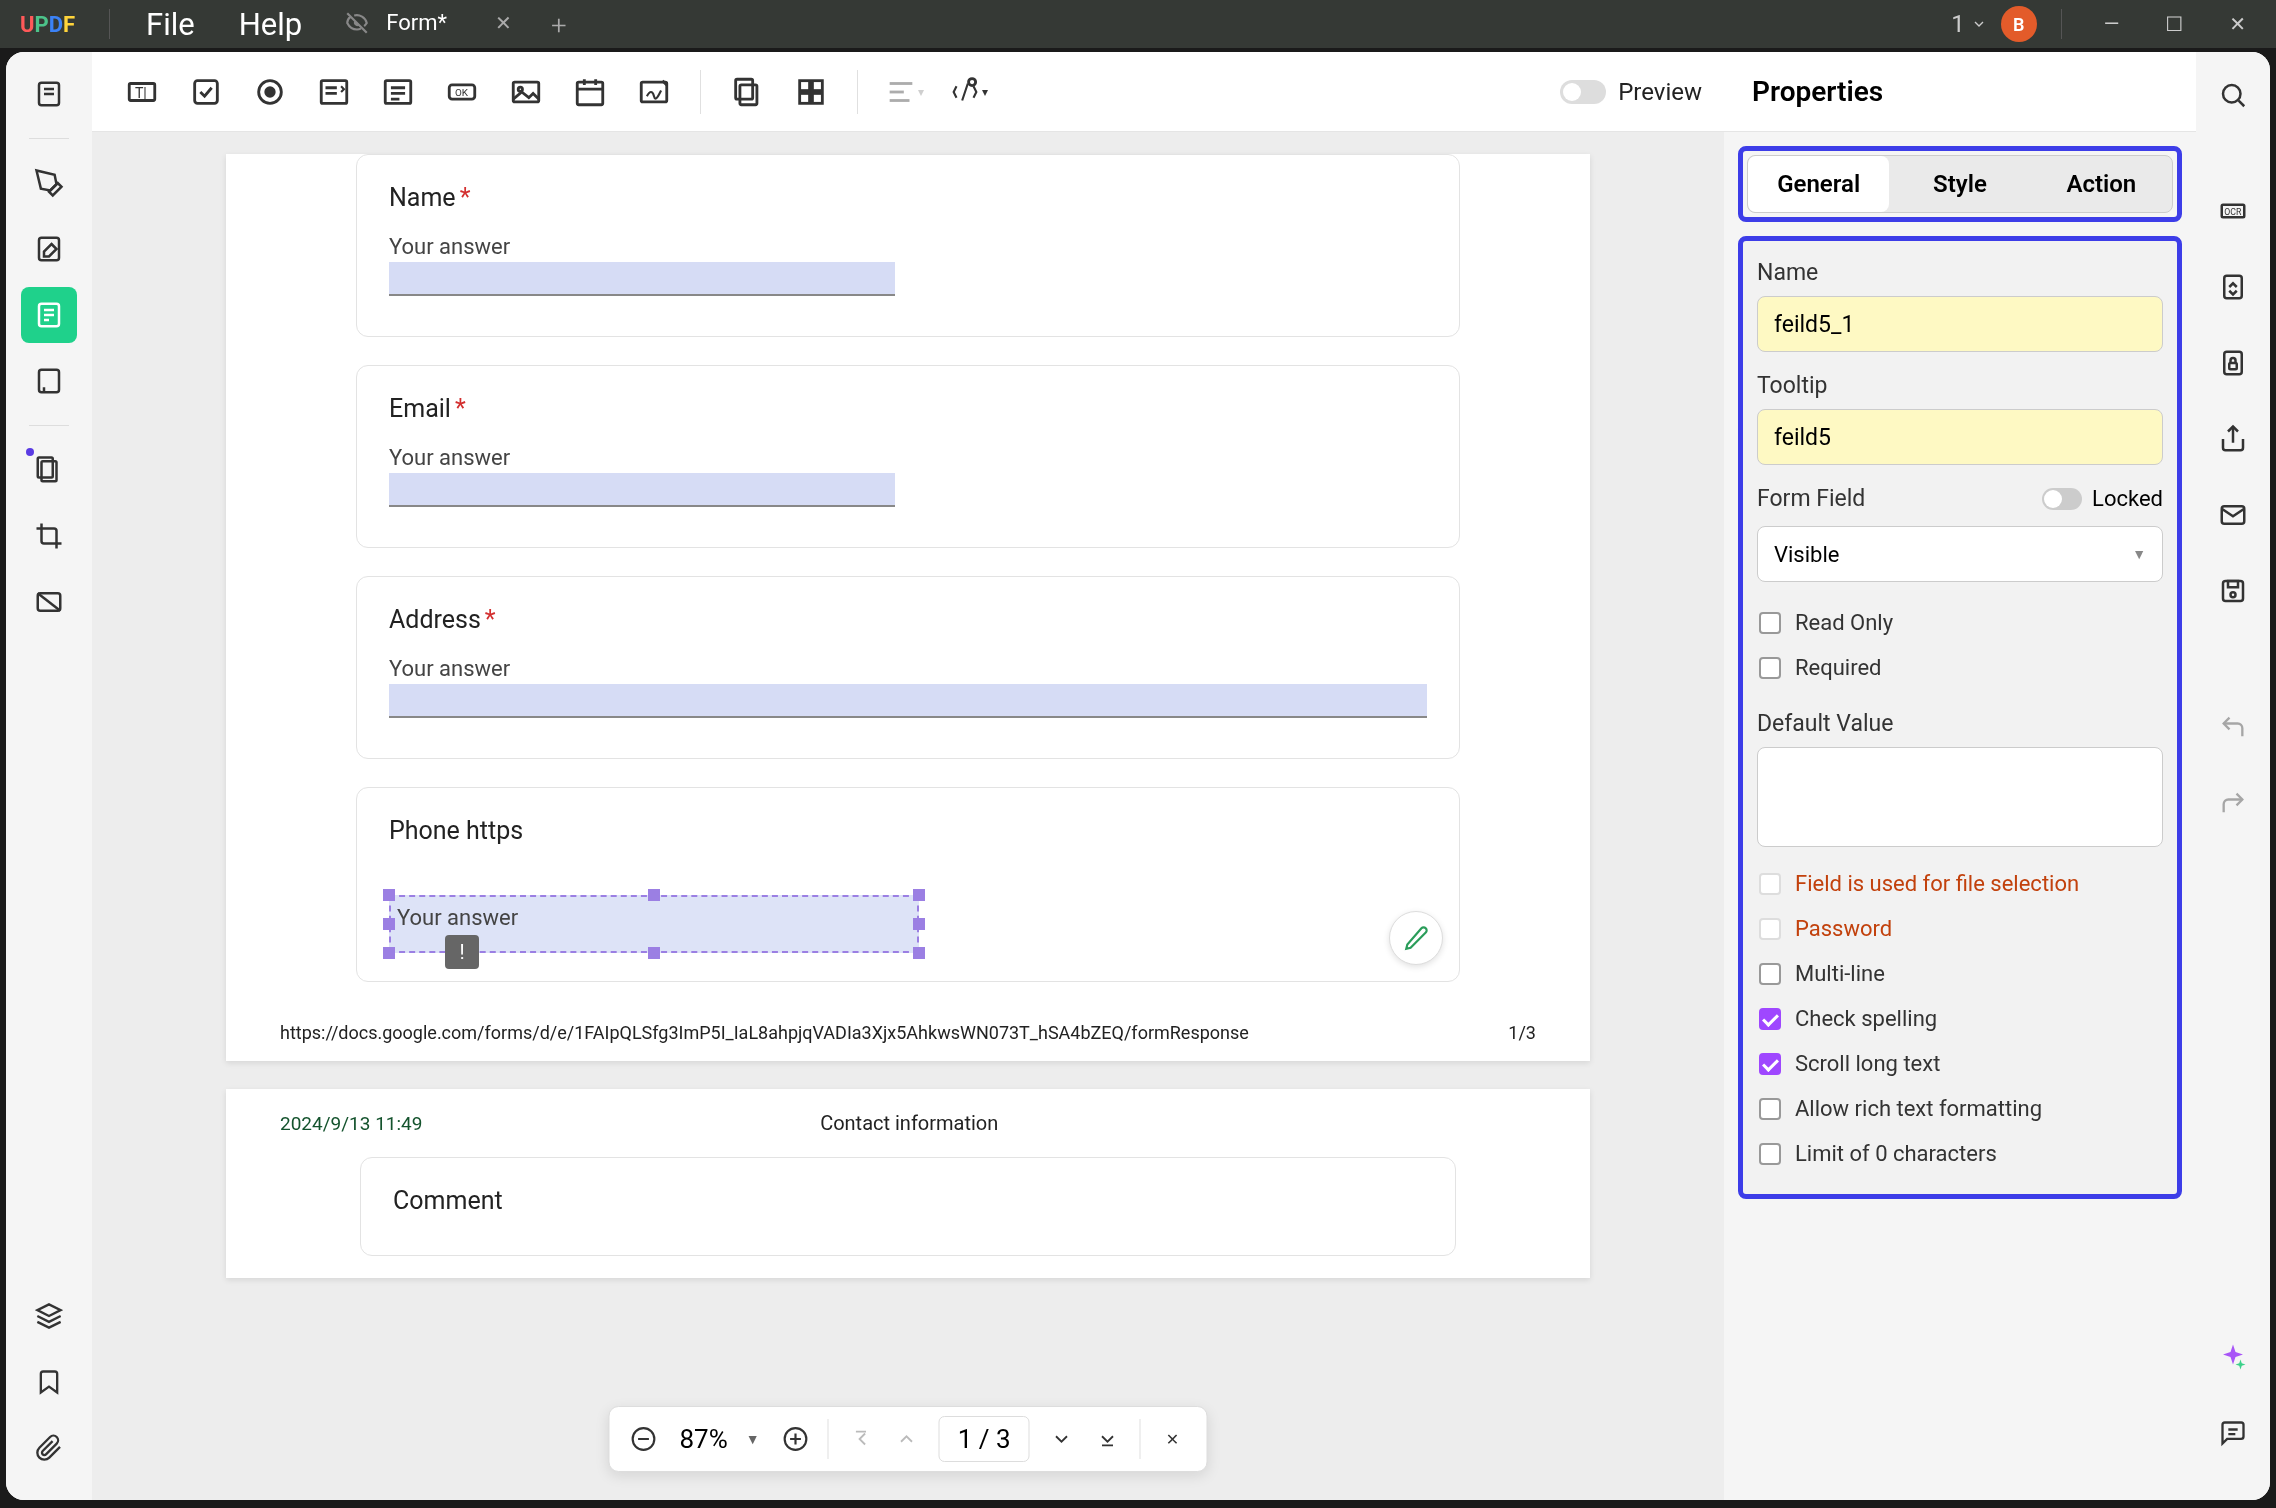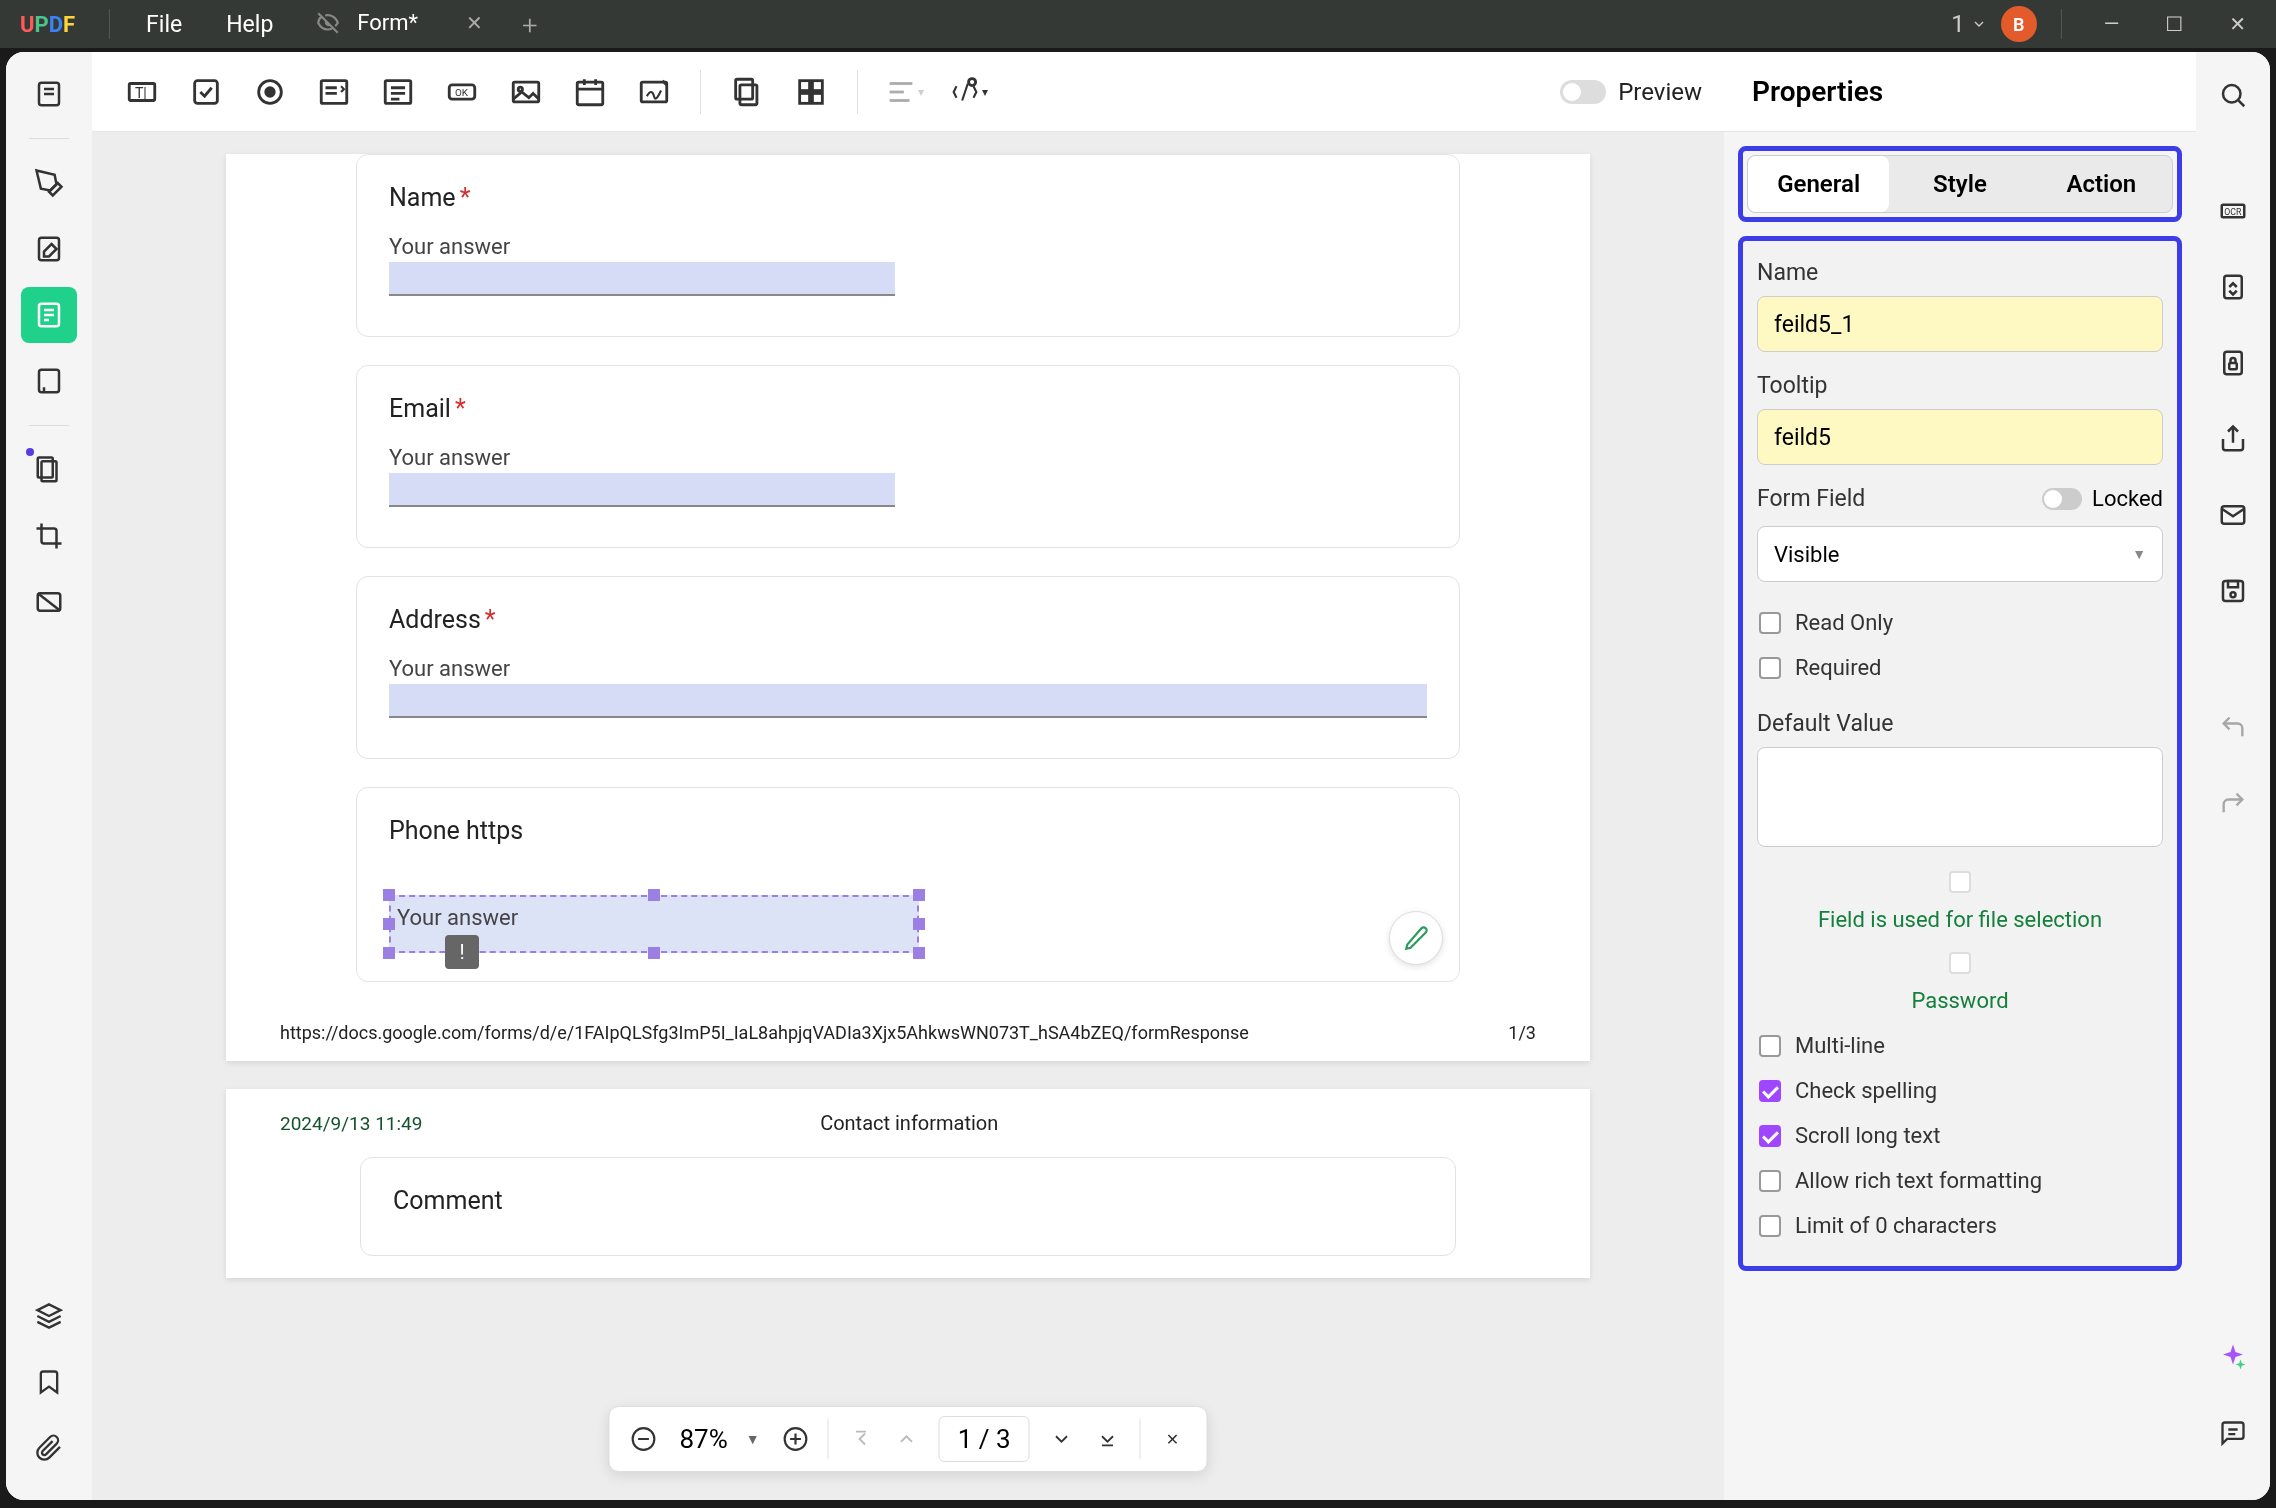--- a/index.html
+++ b/index.html
@@ -2,21 +2,21 @@
 <html><head>
 <meta charset="utf-8">
 <style>
   * { margin: 0; padding: 0; box-sizing: border-box; font-family: -apple-system, BlinkMacSystemFont, "Segoe UI", Roboto, sans-serif; }
   body { background: #1a1a1a; width: 2276px; height: 1508px; overflow: hidden; }
 
   .titlebar { height: 48px; background: #353935; display: flex; align-items: center; color: #fff; font-size: 22px; }
   .logo { padding: 0 20px; font-weight: 700; letter-spacing: 0; }
   .logo .u { color:#ff5959; } .logo .p { color:#4cc38a; } .logo .d { color:#3b82f6; } .logo .f { color:#ffd43b; }
   .titlebar .divider { width: 1px; height: 30px; background: #555; margin: 0 14px; }
-  .menu-item { padding: 0 22px; cursor: pointer; font-size: 23px; }
+  .menu-item { padding: 0 22px; cursor: pointer; font-size: 31px; }
   .tab { display:flex; align-items:center; height:48px; padding: 0 10px 0 20px; background:#353935; position:relative; border-bottom:3px solid transparent; }
   .tab.active::after { content:''; position:absolute; left:0; right:0; bottom:-2px; height:3px; background:#8a6; display:none; }
   .tab-icon { stroke:#888; margin-right:16px; }
   .tab-close { margin-left: 40px; color:#aaa; font-size:20px; padding:4px 8px; cursor:pointer; }
   .tab-add { padding: 0 16px; color:#aaa; font-size:26px; cursor:pointer; }
   .tbar-right { margin-left:auto; display:flex; align-items:center; gap:10px; padding-right:12px; }
   .win-cnt { color:#ccc; font-size:24px; padding:0 4px; display:flex; align-items:center; gap:6px; }
   .chev-down { display:inline-block; }
   .avatar { width:36px; height:36px; border-radius:50%; background:#e35b2a; color:#fff; display:flex; align-items:center; justify-content:center; font-size:18px; font-weight:600; }
   .win-btn { padding: 0 18px; color:#ccc; font-size:20px; cursor:pointer; height:48px; display:flex; align-items:center; }
@@ -82,21 +82,21 @@
   .pinput { width:100%; height:56px; border:1px solid #ccc; border-radius:8px; background:#fef9c3; padding:0 16px; font-size:23px; margin-bottom:20px; }
   .row { display:flex; align-items:center; justify-content:space-between; margin-bottom:14px; }
   .small-switch { width:40px; height:22px; border-radius:11px; background:#ccc; position:relative; margin-right:10px; }
   .small-switch::after { content:''; position:absolute; left:2px; top:2px; width:18px; height:18px; border-radius:50%; background:#fff; }
   .select { width:100%; height:56px; border:1px solid #ccc; border-radius:8px; background:#fff; padding:0 16px; font-size:22px; display:flex; align-items:center; justify-content:space-between; margin-bottom:18px; cursor:pointer; }
   .chk-row { display:flex; align-items:center; gap:14px; font-size:22px; color:#333; padding:10px 2px; }
   .chk { width:22px; height:22px; border:2px solid #999; border-radius:4px; background:#fff; flex-shrink:0; }
   .chk.checked { background:#9f47ff; border-color:#9f47ff; position:relative; }
   .chk.checked::after { content:''; position:absolute; left:5px; top:1px; width:6px; height:12px; border:solid #fff; border-width:0 3px 3px 0; transform:rotate(45deg); }
   .chk.disabled { border-color:#ddd; }
-  .chk-row.disabled { color:#15803d;flex-direction:column; }
+  .chk-row.disabled { color:#c2410c; }
   .ptextarea { width:100%; height:100px; border:1px solid #ccc; border-radius:8px; background:#fff; margin-bottom:14px; }
   .props-scroll::-webkit-scrollbar { width:10px; }
   .props-scroll::-webkit-scrollbar-thumb { background:#bbb; border-radius:5px; }
 
   .right-rail { width:74px; background:#f5f5f5; display:flex; flex-direction:column; align-items:center; padding-top:100px; gap:30px; }
   .rr-btn { width:46px; height:46px; display:flex; align-items:center; justify-content:center; cursor:pointer; }
   .rr-spacer { flex:1; }
 </style>
 </head>
 <body>

